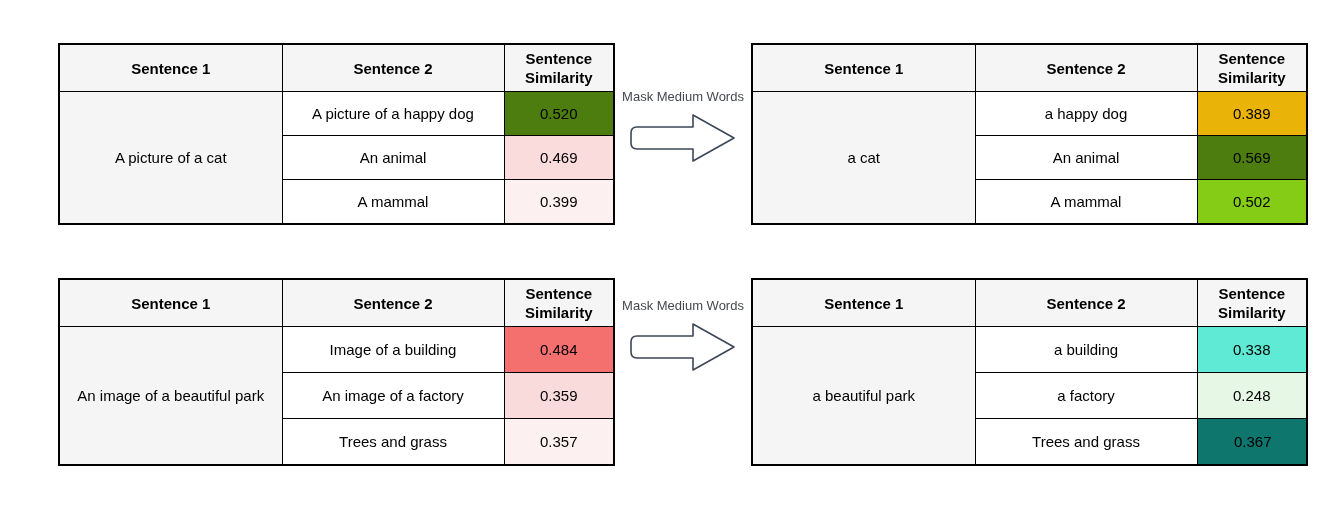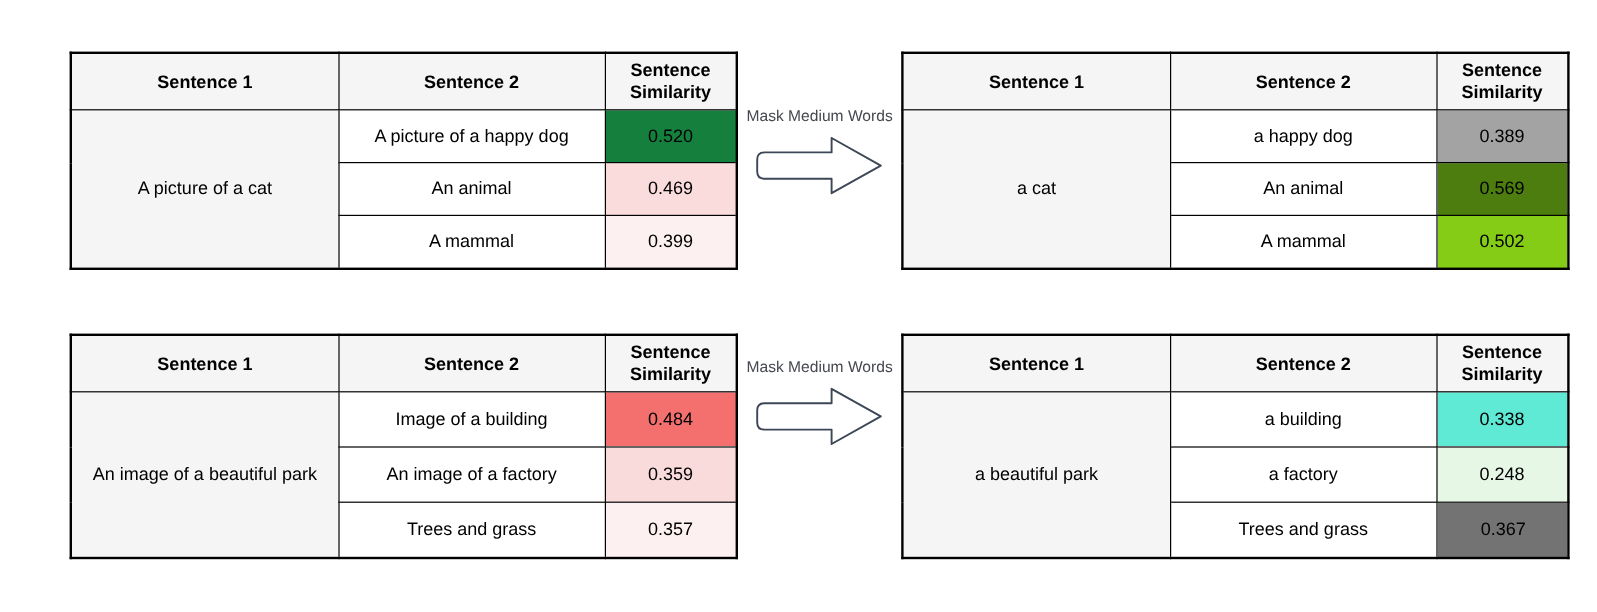--- a/index.html
+++ b/index.html
@@ -92,21 +92,21 @@
       <tr>
         <th>Sentence 1</th>
         <th>Sentence 2</th>
         <th>Sentence Similarity</th>
       </tr>
     </thead>
     <tbody>
       <tr class="data">
         <td class="s1" rowspan="3">A picture of a cat</td>
         <td class="s2">A picture of a happy dog</td>
-        <td class="sim" style="background-color: #15803d;">0.520</td>
+        <td class="sim" style="background-color: #4d7c0f;">0.520</td>
       </tr>
       <tr class="data">
         <td class="s2">An animal</td>
         <td class="sim" style="background-color: rgb(250, 220, 220);">0.469</td>
       </tr>
       <tr class="data">
         <td class="s2">A mammal</td>
         <td class="sim" style="background-color: rgb(253, 240, 240);">0.399</td>
       </tr>
     </tbody>
@@ -129,21 +129,21 @@
       <tr>
         <th>Sentence 1</th>
         <th>Sentence 2</th>
         <th>Sentence Similarity</th>
       </tr>
     </thead>
     <tbody>
       <tr class="data">
         <td class="s1" rowspan="3">a cat</td>
         <td class="s2">a happy dog</td>
-        <td class="sim" style="background-color: #a3a3a3;">0.389</td>
+        <td class="sim" style="background-color: #eab308;">0.389</td>
       </tr>
       <tr class="data">
         <td class="s2">An animal</td>
         <td class="sim" style="background-color: #4d7c0f;">0.569</td>
       </tr>
       <tr class="data">
         <td class="s2">A mammal</td>
         <td class="sim" style="background-color: #84cc16;">0.502</td>
       </tr>
     </tbody>
@@ -207,17 +207,17 @@
         <td class="s1" rowspan="3">a beautiful park</td>
         <td class="s2">a building</td>
         <td class="sim" style="background-color: #5eead4;">0.338</td>
       </tr>
       <tr class="data">
         <td class="s2">a factory</td>
         <td class="sim" style="background-color: rgb(230, 247, 230);">0.248</td>
       </tr>
       <tr class="data">
         <td class="s2">Trees and grass</td>
-        <td class="sim" style="background-color: #737373; padding-left: 10px;">0.367</td>
+        <td class="sim" style="background-color: #0f766e; padding-left: 10px;">0.367</td>
       </tr>
     </tbody>
   </table>
 </div>
 
 </body></html>

